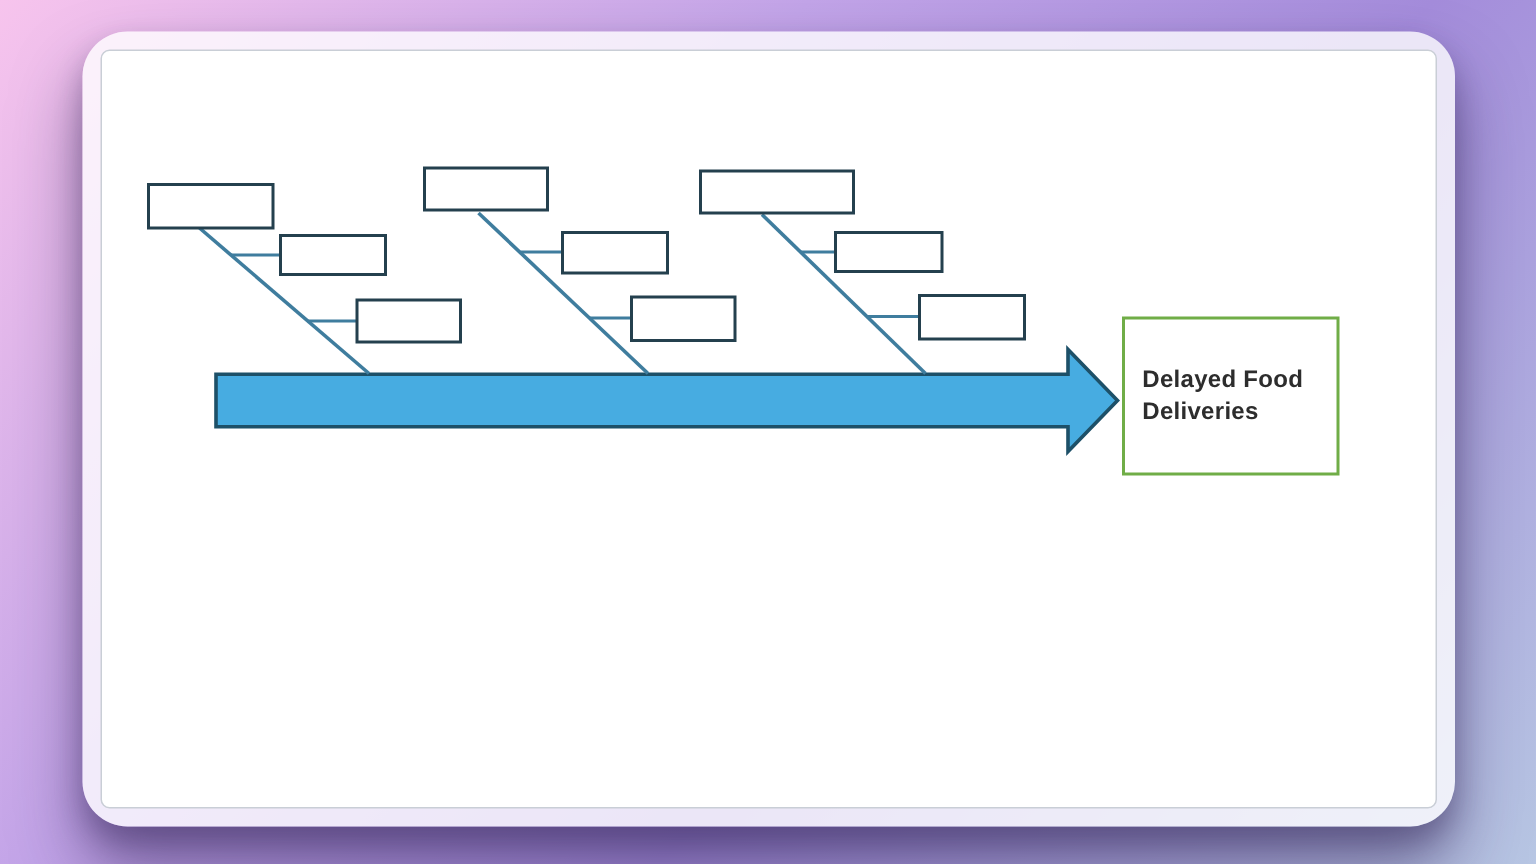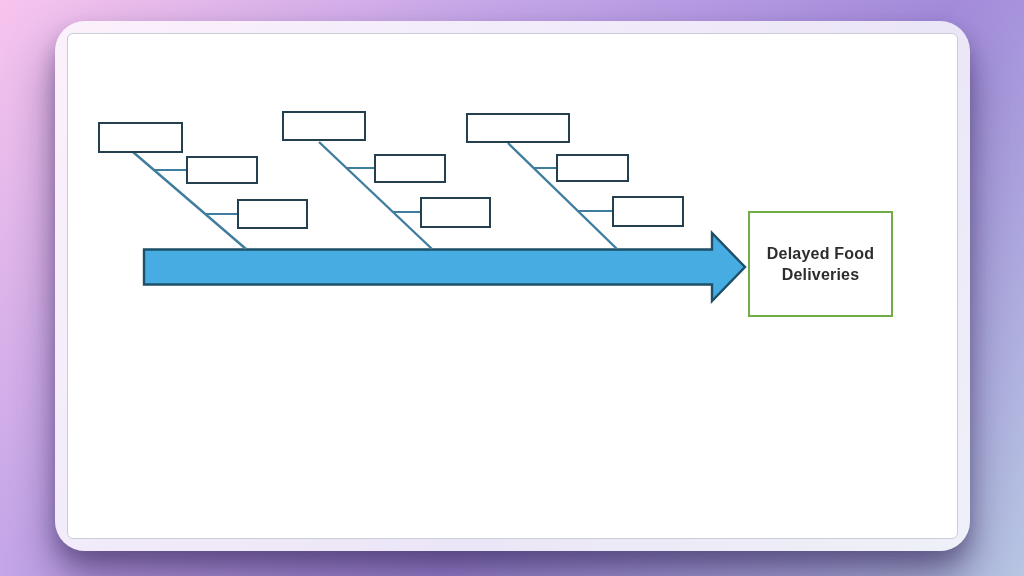--- a/index.html
+++ b/index.html
@@ -73,21 +73,20 @@
     left:748px; top:211px;
     width:145px; height:106px;
     background:#ffffff;
     border:2px solid var(--effect-border);
     display:flex;
     align-items:center;
     justify-content:center;
   }
   .effect-label{
     max-width:118px;
-    text-align:center;
     font-weight:bold;
     font-size:16px;
     line-height:21px;
     color:var(--effect-text);
     letter-spacing:0.2px;
   }
 </style>
 </head>
 <body>
 

